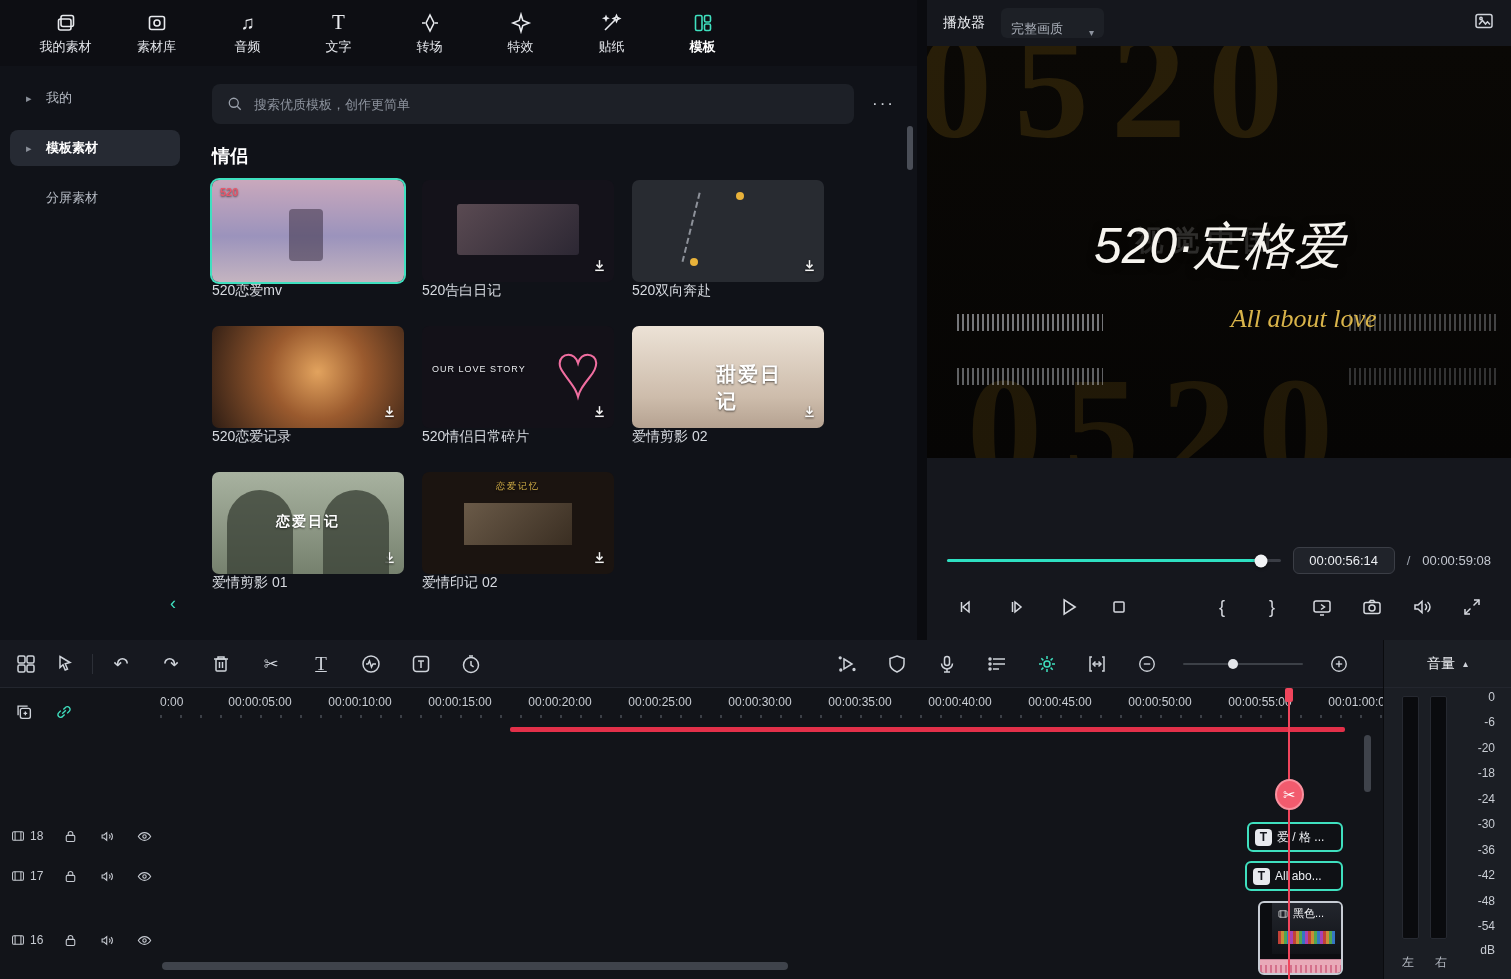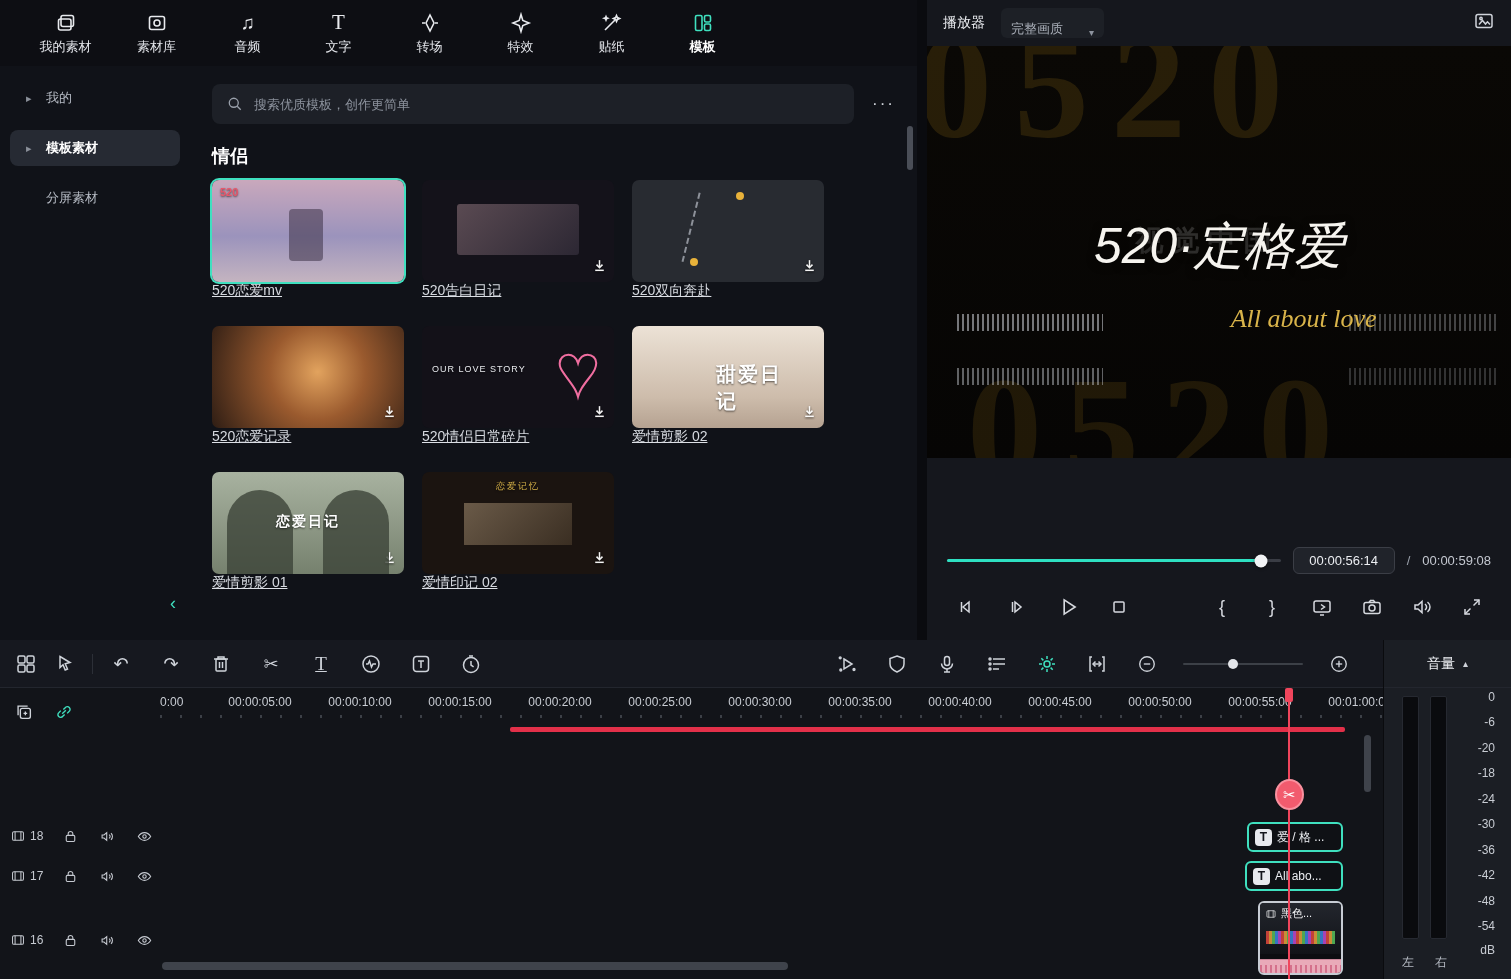--- a/index.html
+++ b/index.html
@@ -28,21 +28,21 @@
 
   .tmpl { flex:1; position:relative; min-width:0; }
   .search-row { display:flex; align-items:center; padding:18px 18px 10px 22px; gap:14px; }
   .search-box { flex:1; height:40px; background:#1d2027; border-radius:8px; display:flex; align-items:center; padding:0 14px; gap:10px; }
   .search-box svg { stroke:#9aa0ab; fill:none; stroke-width:1.6; flex:none; }
   .search-box input { flex:1; background:transparent; border:0; outline:0; color:#c7ccd4; font-size:13px; }
   .search-box input::placeholder { color:#8d939e; }
   .more-btn { color:#cfd3da; font-size:17px; letter-spacing:2px; cursor:pointer; padding:0 4px; }
   .section-title { font-size:18px; font-weight:bold; color:#ffffff; margin:10px 0 12px 22px; }
   .grid { margin-left:22px; display:grid; grid-template-columns:repeat(3,195px); gap:26px 15px; }
-  .card { width:192px; cursor:pointer;text-decoration:underline; }
+  .card { width:192px; cursor:pointer; }
   .thumb { position:relative; height:102px; border-radius:7px; overflow:hidden; background:#20232a; }
   .card.selected .thumb { box-shadow:0 0 0 2px #3fe0bf; }
   .card .title { font-size:14px; color:#d7dae0; white-space:nowrap; overflow:hidden; }
   .dl { position:absolute; right:7px; bottom:5px; opacity:.95; }
   .dl svg { stroke:#ffffff; fill:none; stroke-width:1.4; filter:drop-shadow(0 1px 1px rgba(0,0,0,.7)); }
   .ov { position:absolute; color:#fff; text-shadow:0 1px 2px rgba(0,0,0,.6); }
   
   .t1 { background:linear-gradient(180deg,#c9a8bc 0%,#9b93bc 55%,#c4b4c0 100%); }
   .t1 .ov { top:6px; left:8px; font-size:11px; font-weight:bold; color:#e8566a; }
   .t1::after { content:""; position:absolute; left:40%; top:28%; width:34px; height:52px; background:rgba(60,50,70,.55); border-radius:4px; }
@@ -137,21 +137,21 @@
 
   .tl-area { position:absolute; left:160px; top:48px; right:128px; bottom:0; overflow:hidden; background:#121419; }
   .ruler { position:absolute; left:0; top:0; right:0; height:32px; cursor:pointer; }
   .ruler .rlabel { position:absolute; top:7px; transform:translateX(-50%); font-size:12px; color:#c8ccd3; white-space:nowrap; }
   .ticks { position:absolute; left:0; right:0; top:27px; height:3px; background:repeating-linear-gradient(90deg,#3c4047 0 2px,transparent 2px 20px); }
   .range-bar { position:absolute; top:39px; height:5px; border-radius:2px; background:#e23049; }
   .clip { position:absolute; height:30px; border-radius:6px; background:#0f1115; border:2px solid #3fe0bf; display:flex; align-items:center; gap:5px; padding:0 6px; cursor:pointer; z-index:2; }
   .clip-badge { width:17px; height:17px; border-radius:4px; background:#e8eaee; color:#15171d; font-weight:bold; font-size:12px; display:flex; align-items:center; justify-content:center; flex:none; }
   .clip-label { font-size:12px; color:#eceef2; white-space:nowrap; overflow:hidden; }
   .clip-video { flex-direction:column; align-items:stretch; padding:0; border:2px solid #c7ccd4; background:#0c0d11; overflow:hidden; }
-  .cv-thumb { position:relative; flex:1; background:linear-gradient(180deg,#23262d 0%,#111318 100%); }
+  .cv-thumb { position:relative; flex:1; background:linear-gradient(180deg,#23262d 0%,#111318 100%);margin-left:12px; }
   .cv-thumb::after { content:""; position:absolute; left:6px; right:6px; bottom:10px; height:13px; background:repeating-linear-gradient(90deg,#e0483c 0 3px,#e8a23a 3px 6px,#58c05a 6px 9px,#3a86e0 9px 12px,#c04ad0 12px 15px); opacity:.85; }
   .cv-label { position:absolute; left:5px; top:3px; display:flex; align-items:center; gap:4px; font-size:11px; color:#f2f3f5; }
   .cv-label svg { stroke:#f2f3f5; fill:none; stroke-width:1.3; }
   .cv-audio { height:14px; background:#e9aab9; border-top:1px solid #c9879a; background-image:repeating-linear-gradient(90deg,#d4708c 0 2px,transparent 2px 5px); background-size:100% 60%; background-position:0 100%; background-repeat:no-repeat; }
   .playhead { position:absolute; left:1128px; top:0; bottom:0; width:2px; background:#f0455c; z-index:5; }
   .playhead::before { content:""; position:absolute; left:-3px; top:0; width:8px; height:14px; background:#f0455c; border-radius:2px; }
   .cut-badge { position:absolute; left:1115px; top:91px; width:29px; height:31px; border-radius:50%; background:#f25b6e; border:2px solid #f9919f; display:flex; align-items:center; justify-content:center; color:#ffffff; font-size:15px; z-index:6; cursor:pointer; }
   .hscroll { position:absolute; left:2px; top:274px; width:626px; height:8px; border-radius:4px; background:#3f434b; cursor:pointer; z-index:7; }
   .vscroll { position:absolute; left:1204px; top:47px; width:7px; height:57px; border-radius:4px; background:#3f434b; cursor:pointer; z-index:7; }
 </style>

